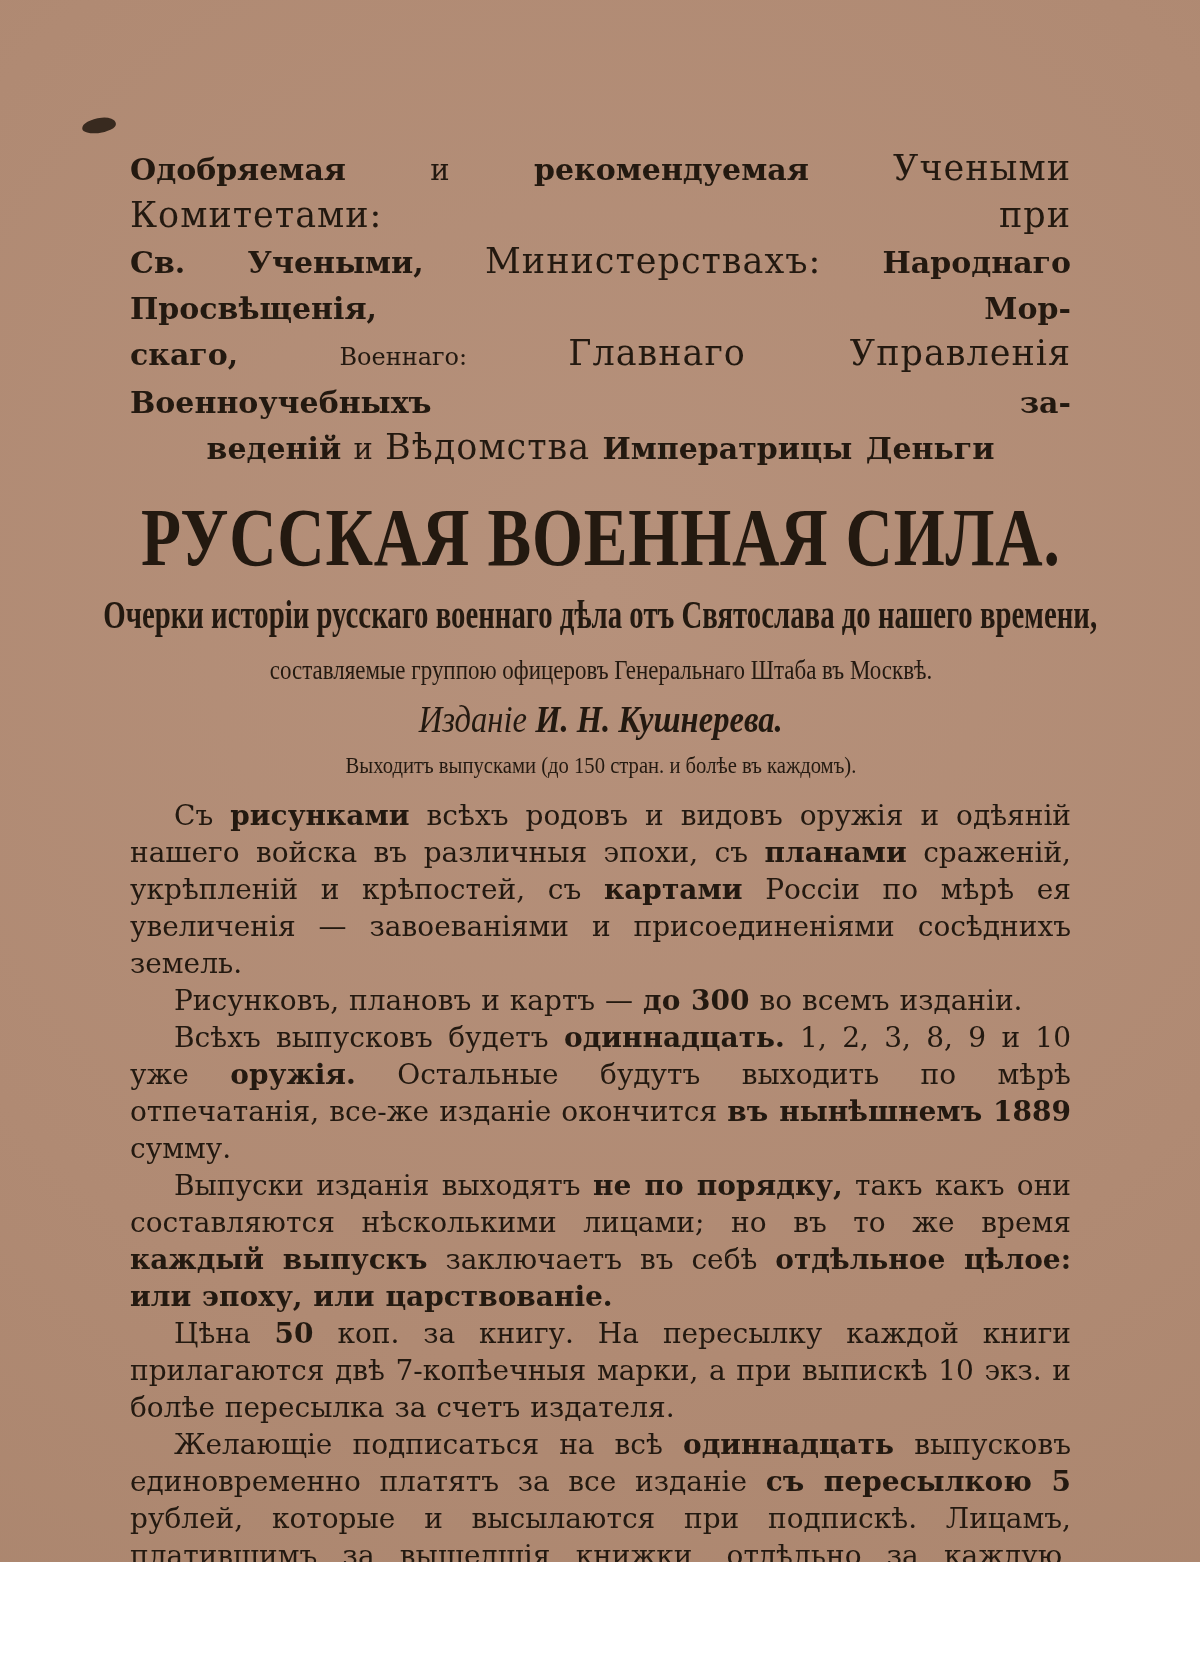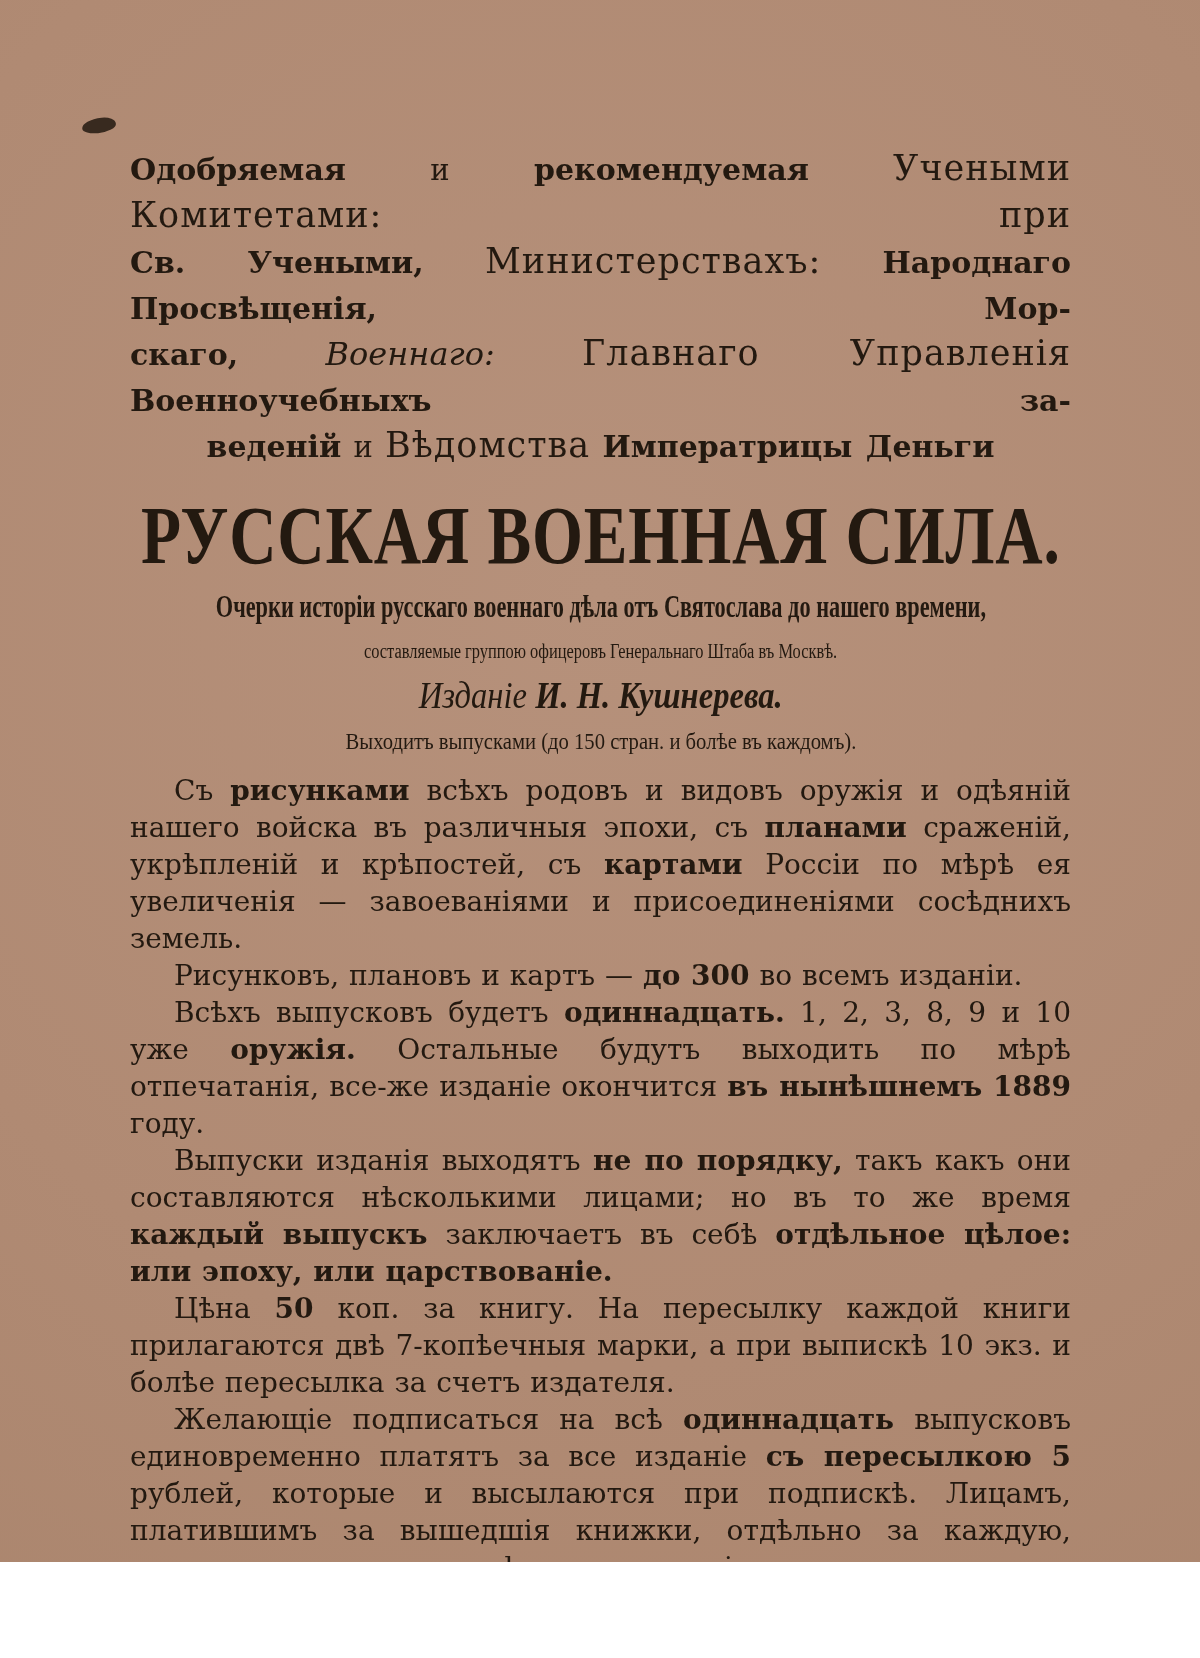--- a/index.html
+++ b/index.html
@@ -12,31 +12,31 @@
     overflow:hidden;
   }
   .content{position:absolute;left:130px;top:146px;width:941px;}
 
   
   .approval{font-size:30px;}
   .approval .line{line-height:45px;text-align:justify;text-align-last:justify;word-spacing:3px;}
   .approval .line.center{text-align:center;text-align-last:center;}
   .r-hb{font-weight:bold;}
   .r-hl{font-size:35px;letter-spacing:1px;}
-  .r-hi{font-style:italic;font-size:32px;}
+  .r-hi{font-size:24px;}
   .r-hr{font-size:29px;}
 
   
   .scaled{display:flex;justify-content:center;font-family:Liberation Serif, serif;}
   .scaled>span{white-space:nowrap;transform-origin:center;display:inline-block;}
   .title{margin-top:20px;font-weight:bold;font-size:82px;line-height:1.12;letter-spacing:1px;}
   .title>span{transform:scaleX(.80);}
-  .subtitle{margin-top:4px;font-size:31px;font-weight:bold;line-height:1.35;}
+  .subtitle{margin-top:4px;font-size:40px;font-weight:bold;line-height:1.35;}
   .subtitle>span{transform:scaleX(.72);}
-  .byline{margin-top:10px;font-size:20px;line-height:1.3;}
+  .byline{margin-top:10px;font-size:28px;line-height:1.3;}
   .byline>span{transform:scaleX(.82);}
   .edition{margin-top:8px;font-size:37px;line-height:1.3;}
   .edition>span{transform:scaleX(.88);}
   .issue{margin-top:6px;font-size:24px;line-height:1.3;}
   .issue>span{transform:scaleX(.86);}
   .r-it{font-style:italic;}
   .r-itb{font-style:italic;font-weight:bold;}
 
   
   .body-text{margin-top:15px;font-size:28px;line-height:37px;text-align:justify;word-spacing:1px;}
@@ -89,21 +89,21 @@
       <span id="edition-inner"><span class="r-it">Изданіе </span><span class="r-itb">И. Н. Кушнерева.</span></span>
     </div>
 
     <div class="issue scaled">
       <span>Выходитъ выпусками (до 150 стран. и болѣе въ каждомъ).</span>
     </div>
 
     <div class="body-text" id="body-text">
         <p><span class="r-r">Съ </span><span class="r-b">рисунками</span><span class="r-r"> всѣхъ родовъ и видовъ оружія и одѣяній нашего войска въ различныя эпохи, съ </span><span class="r-b">планами</span><span class="r-r"> сраженій, укрѣпленій и крѣпостей, съ </span><span class="r-b">картами</span><span class="r-r"> Россіи по мѣрѣ ея увеличенія — завоеваніями и присоединеніями сосѣднихъ земель.</span></p>
         <p><span class="r-r">Рисунковъ, плановъ и картъ — </span><span class="r-b">до 300</span><span class="r-r"> во всемъ изданіи.</span></p>
-        <p><span class="r-r">Всѣхъ выпусковъ будетъ </span><span class="r-b">одиннадцать.</span><span class="r-r"> 1, 2, 3, 8, 9 и 10 уже </span><span class="r-b">оружія.</span><span class="r-r"> Остальные будутъ выходить по мѣрѣ отпечатанія, все-же изданіе окончится </span><span class="r-b">въ нынѣшнемъ 1889</span><span class="r-r"> году.</span></p>
+        <p><span class="r-r">Всѣхъ выпусковъ будетъ </span><span class="r-b">одиннадцать.</span><span class="r-r"> 1, 2, 3, 8, 9 и 10 уже </span><span class="r-b">оружія.</span><span class="r-r"> Остальные будутъ выходить по мѣрѣ отпечатанія, все-же изданіе окончится </span><span class="r-b">въ нынѣшнемъ 1889</span><span class="r-r"> сумму.</span></p>
         <p><span class="r-r">Выпуски изданія выходятъ </span><span class="r-b">не по порядку,</span><span class="r-r"> такъ какъ они составляются нѣсколькими лицами; но въ то же время </span><span class="r-b">каждый выпускъ</span><span class="r-r"> заключаетъ въ себѣ </span><span class="r-b">отдѣльное цѣлое: или эпоху, или царствованіе.</span></p>
         <p><span class="r-r">Цѣна </span><span class="r-b">50</span><span class="r-r"> коп. за книгу. На пересылку каждой книги прилагаются двѣ 7-копѣечныя марки, а при выпискѣ 10 экз. и болѣе пересылка за счетъ издателя.</span></p>
         <p><span class="r-r">Желающіе подписаться на всѣ </span><span class="r-b">одиннадцать</span><span class="r-r"> выпусковъ единовременно платятъ за все изданіе </span><span class="r-b">съ пересылкою 5</span><span class="r-r"> рублей, которые и высылаются при подпискѣ. Лицамъ, платившимъ за вышедшія книжки, отдѣльно за каждую, деньги эти, при подпискѣ на все изданіе, </span><span class="r-b">засчитываются,</span><span class="r-r"> и они досылаютъ только ту сумму, какая слѣдуетъ до пяти руб. Деньги же присланныя ими на пересылку отдѣльныхъ книжекъ—</span></p>
       </div>
   </div>
 
   <div class="watermark">Библиотека "Руниверс"</div>
 </div>
 
 </body></html>

